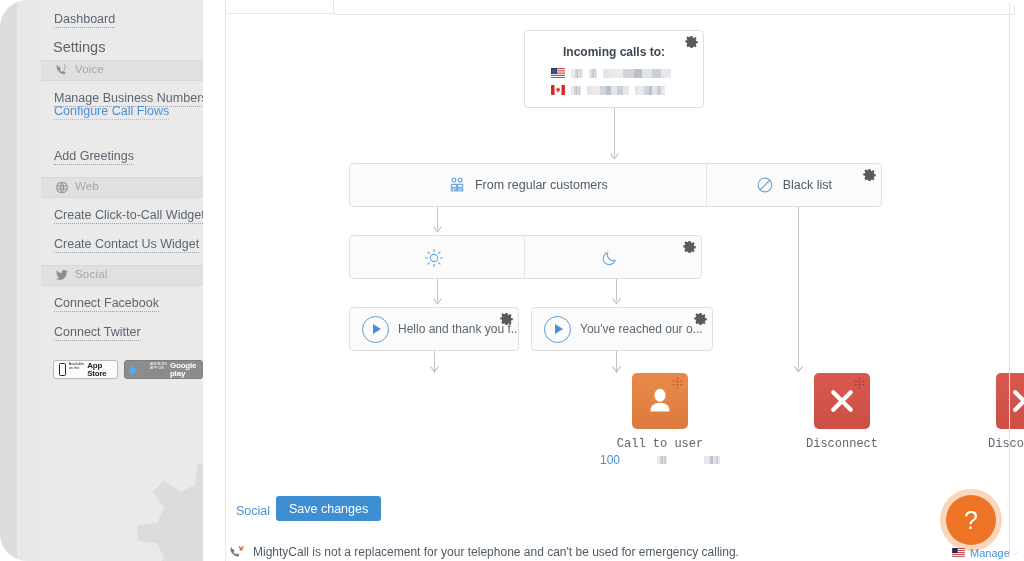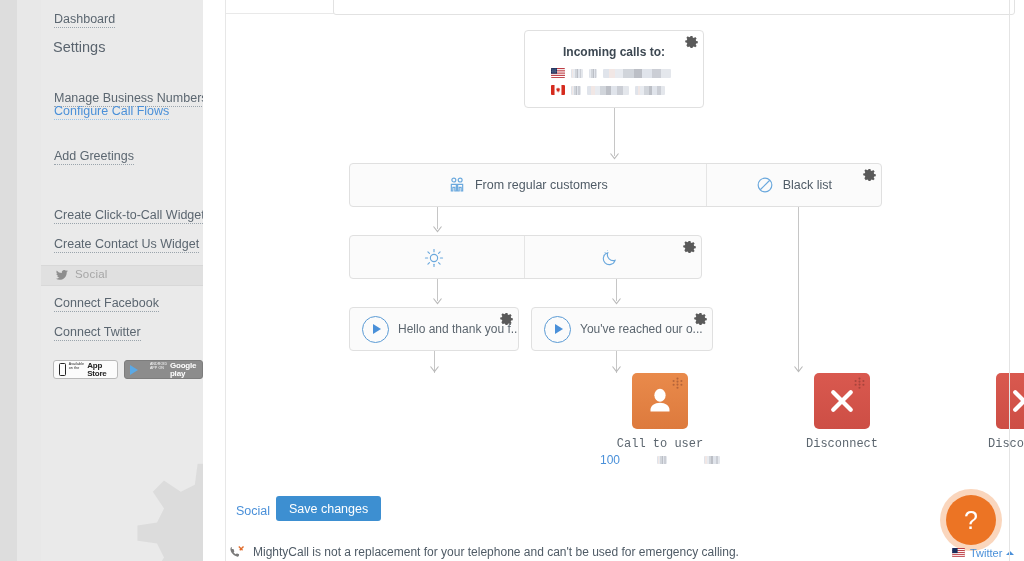--- a/index.html
+++ b/index.html
@@ -2,21 +2,21 @@
 <html><head>
 <meta charset="utf-8">
 <style>
   html,body{margin:0;padding:0;}
   body{
     width:1024px;height:561px;overflow:hidden;
     font-family:"Liberation Sans", sans-serif;
     background:#ffffff;color:#4a4a4a;
     -webkit-font-smoothing:antialiased;
   }
-  #app{position:relative;width:1024px;height:561px;overflow:hidden;background:#fff;}
+  #app{position:relative;width:1024px;height:561px;overflow:hidden;background:#fff;border-radius:27px;}
 
   
   .rail-far{position:absolute;left:0;top:0;width:17px;height:561px;background:#dddddd;}
   .rail-gap{position:absolute;left:17px;top:0;width:24px;height:561px;background:#e8e8e8;}
   .sidebar{position:absolute;left:41px;top:0;width:162px;height:561px;background:#eaeaea;
            border-right:1px solid #d6d6d6;overflow:hidden;}
   .sb-pad{position:absolute;left:203px;top:0;width:22px;height:561px;background:#ffffff;
           border-right:1px solid #e7e7e7;}
 
   
@@ -162,25 +162,44 @@
 
   <div class="rail-far"></div>
   <div class="rail-gap"></div>
 
   <div class="sidebar">
 
     <a class="sb-link" style="top:12px;">Dashboard</a>
 
     <div class="sb-head" style="top:39px;">Settings</div>
 
+    <div class="sb-section" style="top:60px;">
+      <span class="ico">
+        <svg viewBox="0 0 16 16" width="14" height="13" fill="currentColor">
+          <path d="M3 1.2c-.6 0-1.3.5-1.5 1.2-.5 1.9.6 4.7 2.5 6.9 2 2.2 4.6 3.6 6.4 3.4.8-.1 1.3-.7 1.4-1.3l.2-1.1c0-.3-.2-.6-.5-.7l-2-.8c-.3-.1-.6 0-.8.2l-.6.8c-1.1-.4-2.1-1.3-2.8-2.5l.7-.6c.2-.2.3-.5.2-.8l-.7-2c-.1-.3-.4-.5-.7-.5H3z"></path>
+          <path d="M10.6.6c.2-.3.6-.3.8 0 .8.8 1.3 1.9 1.3 3 0 .3-.2.5-.5.5s-.5-.2-.5-.5c0-.9-.4-1.7-1-2.3-.2-.2-.2-.5-.1-.7zM11.6 4.2c.3 0 .5.2.5.5 0 1.2-.5 2.3-1.3 3.1-.2.2-.5.2-.7 0-.2-.2-.2-.5 0-.7.6-.6 1-1.5 1-2.4 0-.3.2-.5.5-.5z" opacity=".85"></path>
+        </svg>
+      </span>
+      <span class="lbl">Voice</span>
+    </div>
 
     <a class="sb-link" style="top:91px;">Manage Business Numbers</a>
     <a class="sb-link blue" style="top:104px;">Configure Call Flows</a>
     <a class="sb-link" style="top:149px;">Add Greetings</a>
 
+    <div class="sb-section" style="top:177px;">
+      <span class="ico">
+        <svg viewBox="0 0 16 16" width="14" height="13" fill="currentColor">
+          <path d="M8 .8A7.2 7.2 0 1 0 8 15.2 7.2 7.2 0 0 0 8 .8zm0 1.3c3.25 0 5.9 2.65 5.9 5.9S11.25 13.9 8 13.9 2.1 11.25 2.1 8 4.75 2.1 8 2.1z"></path>
+          <path d="M8 2.1c-1.3 0-2.5 2.65-2.5 5.9s1.2 5.9 2.5 5.9 2.5-2.65 2.5-5.9S9.3 2.1 8 2.1zm0 1.3c.4 0 1.2 1.75 1.2 4.6s-.8 4.6-1.2 4.6S6.8 10.85 6.8 8 7.6 3.4 8 3.4z"></path>
+          <path d="M2.4 5.6h11.2v1.3H2.4zM2.4 9.1h11.2v1.3H2.4z"></path>
+        </svg>
+      </span>
+      <span class="lbl">Web</span>
+    </div>
 
     <a class="sb-link" style="top:208px;">Create Click-to-Call Widget</a>
     <a class="sb-link" style="top:237px;">Create Contact Us Widget</a>
 
     <div class="sb-section" style="top:265px;">
       <span class="ico">
         <svg viewBox="0 0 16 16" width="14" height="13" fill="currentColor">
           <path d="M15.3 2.6c-.55.25-1.15.4-1.75.5.63-.38 1.1-.97 1.33-1.68-.6.35-1.25.6-1.94.74a3.05 3.05 0 0 0-5.2 2.78A8.66 8.66 0 0 1 1.46 1.7a3.05 3.05 0 0 0 .95 4.07c-.5-.02-.97-.15-1.38-.38v.04c0 1.48 1.05 2.71 2.45 2.99-.26.07-.53.1-.81.1-.2 0-.39-.02-.58-.05a3.05 3.05 0 0 0 2.85 2.12 6.12 6.12 0 0 1-3.79 1.3c-.25 0-.49-.01-.73-.04a8.63 8.63 0 0 0 4.68 1.37c5.61 0 8.68-4.65 8.68-8.68l-.01-.4c.6-.43 1.11-.96 1.52-1.57z"></path>
         </svg>
       </span>
@@ -512,18 +531,18 @@
         <rect width="21" height="15" fill="#bd3d44"></rect>
         <g fill="#fff">
             <rect y="1.7" width="21" height="1.7"></rect>
             <rect y="5.1" width="21" height="1.7"></rect>
             <rect y="8.5" width="21" height="1.7"></rect>
             <rect y="11.9" width="21" height="1.7"></rect>
           </g>
         <rect width="9" height="8.5" fill="#192f5d"></rect>
       </svg>
     </span>
-    <span>Twitter</span>
+    <span>Manage</span>
     <span class="car"></span>
   </div>
 
   <div class="edge"></div>
 </div>
 
 </body></html>

